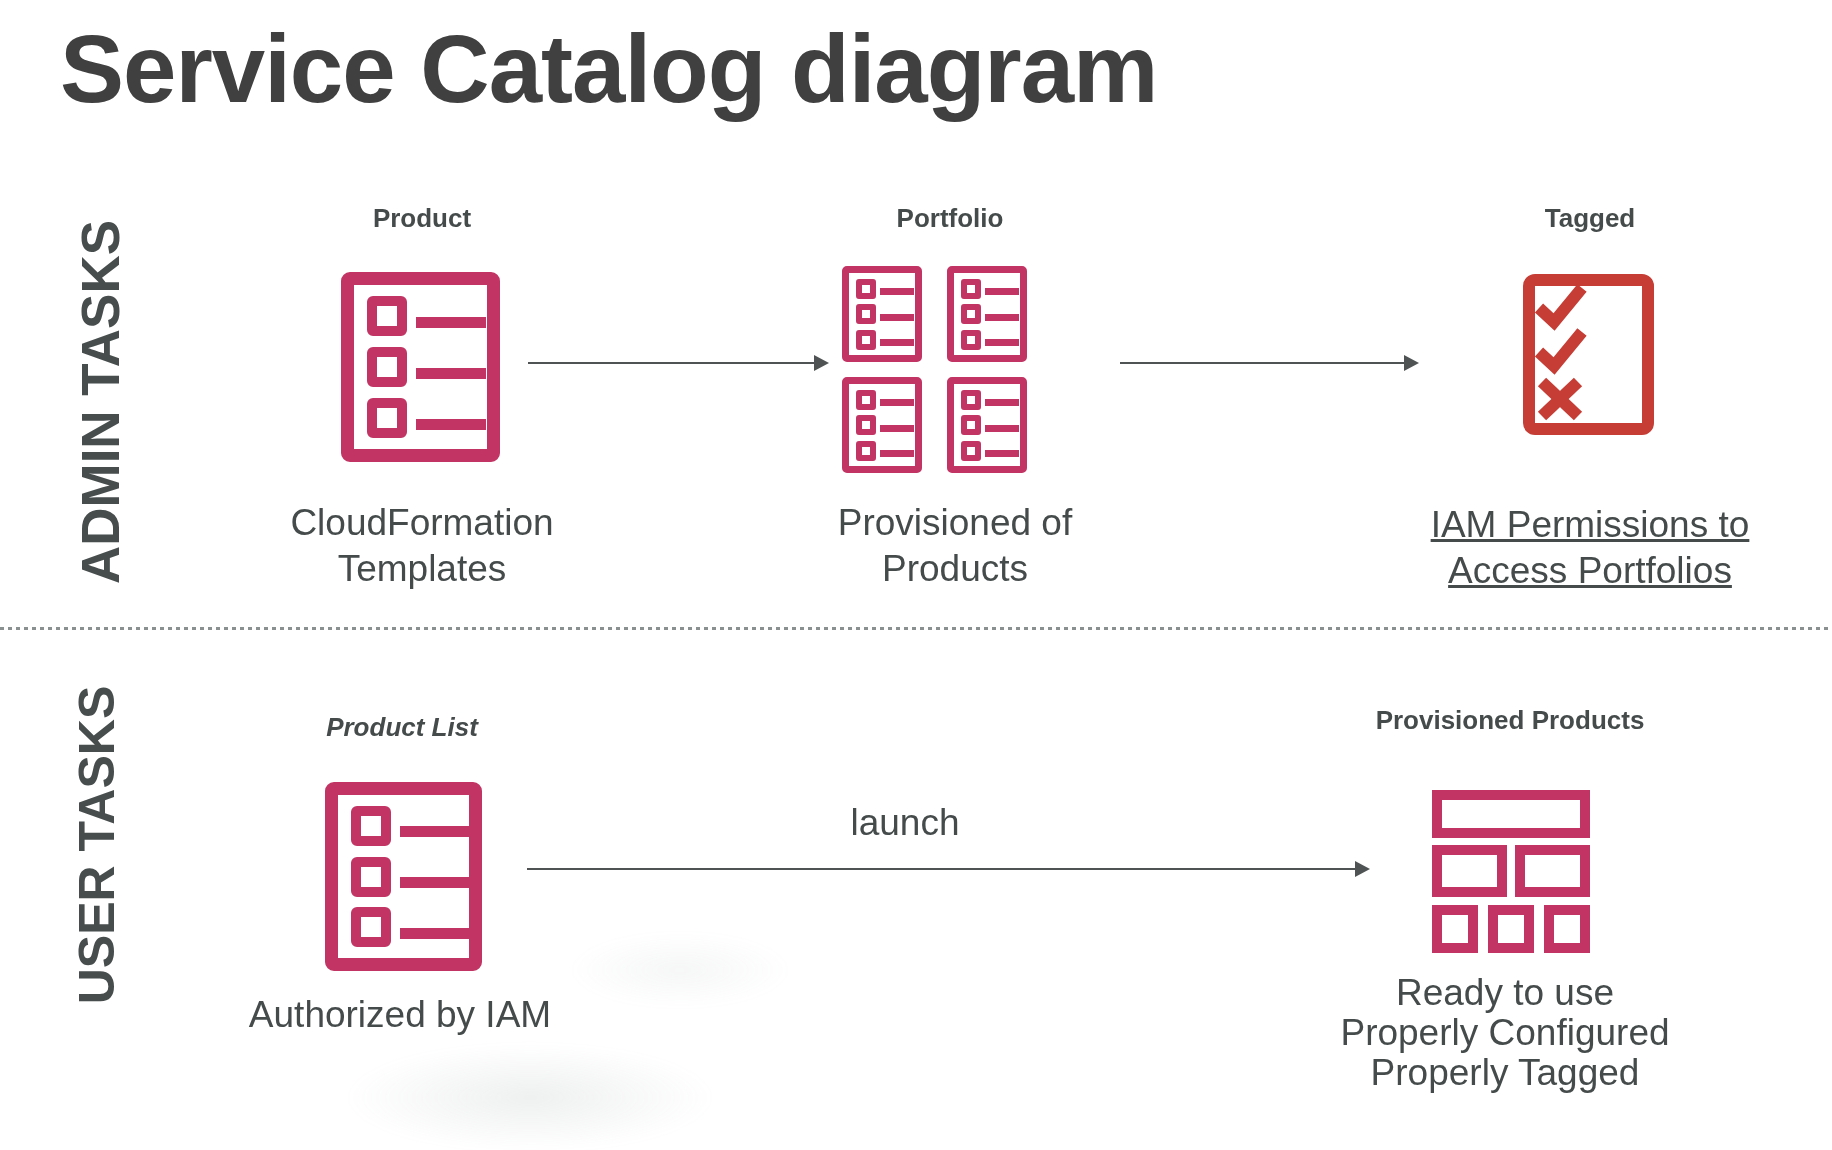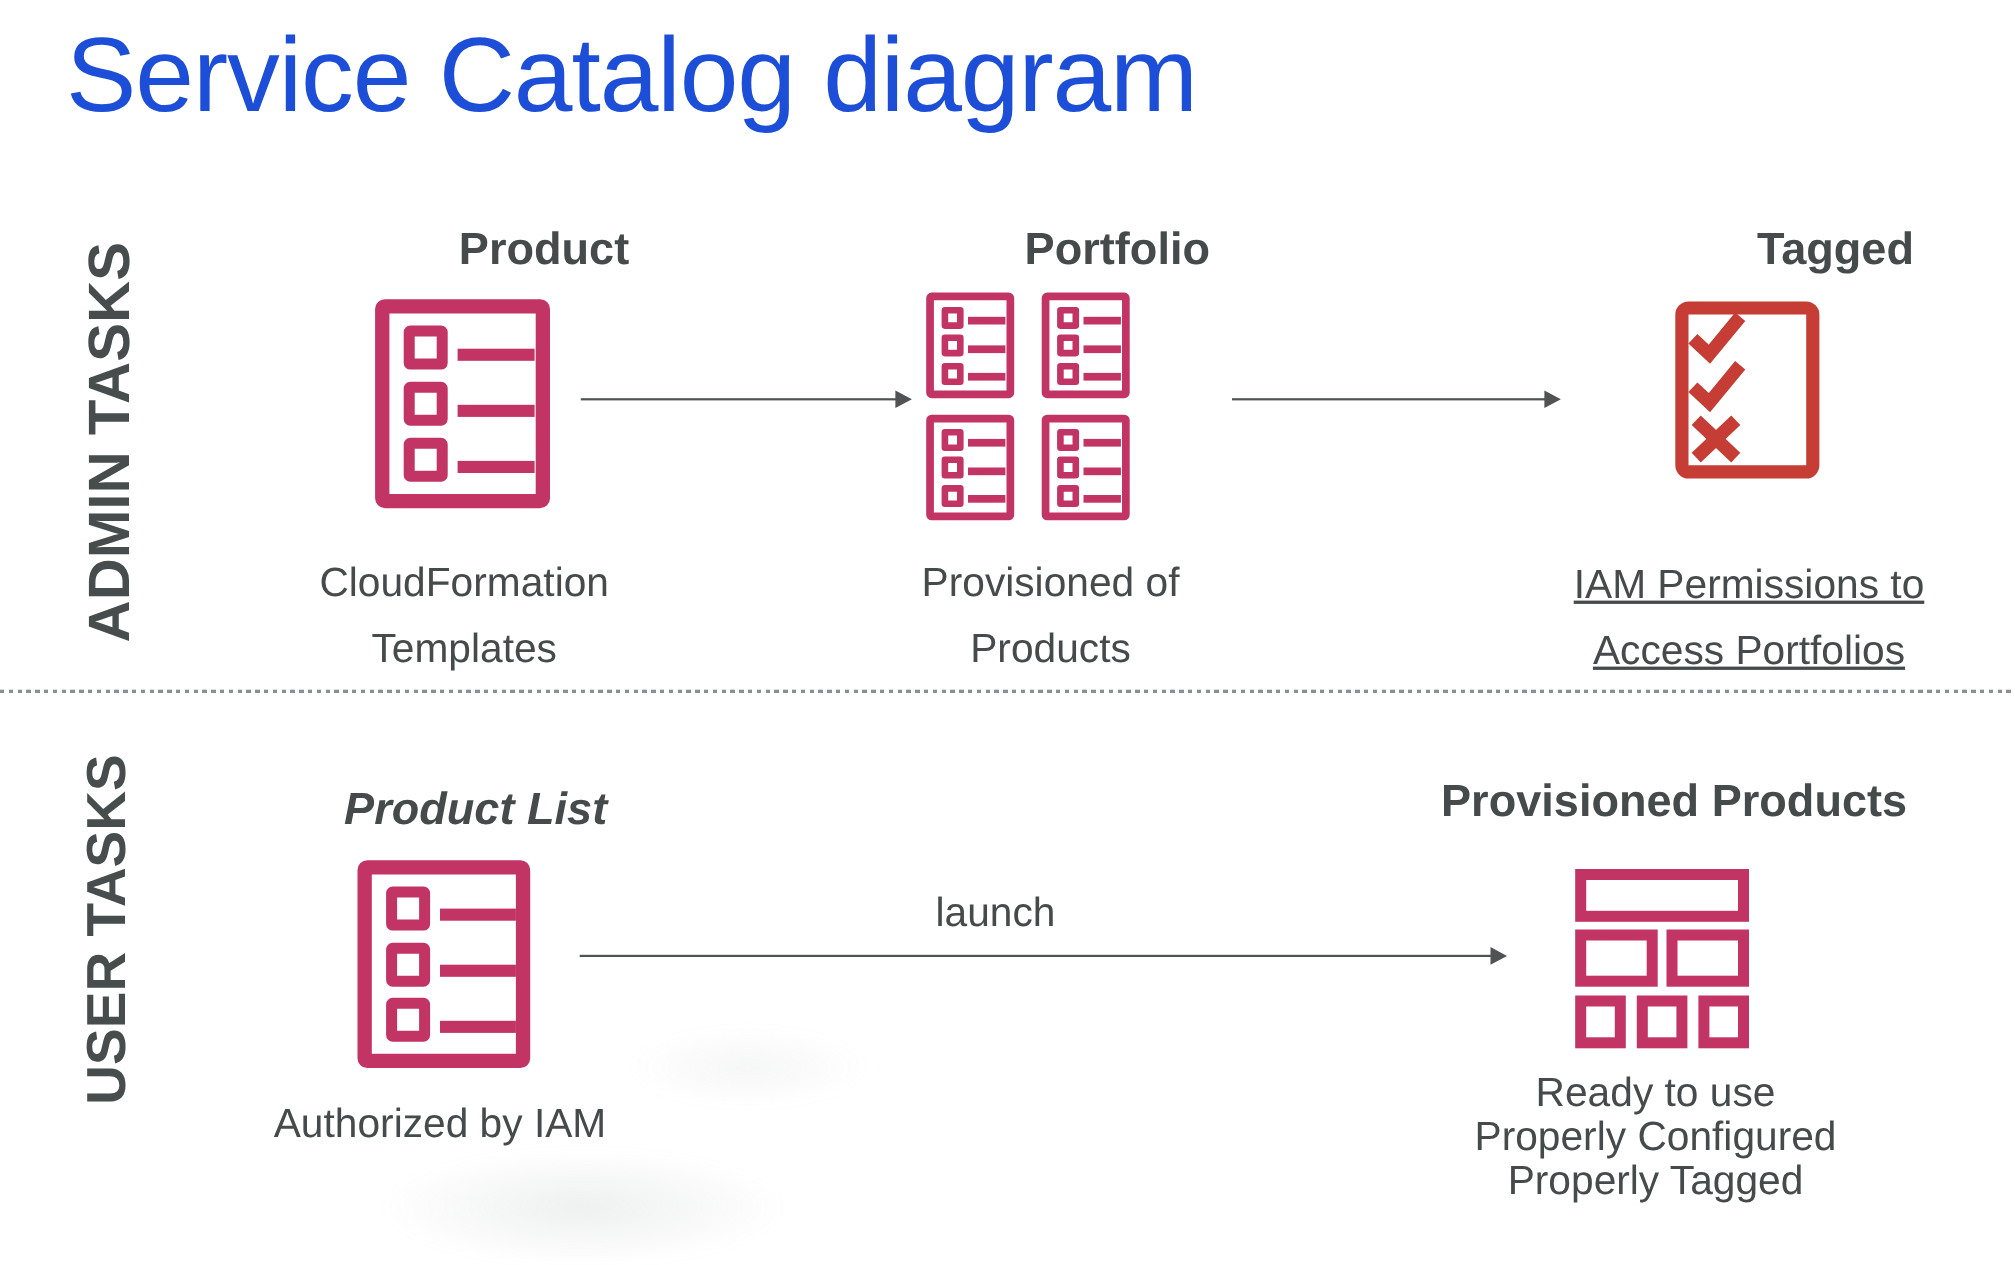--- a/index.html
+++ b/index.html
@@ -9,33 +9,33 @@
     --arrow:#4f5353;
     --divider:#8a8f8f;
   }
   html,body{margin:0;padding:0;}
   body{
     width:1832px;height:1150px;background:#ffffff;position:relative;overflow:hidden;
     font-family:"Liberation Sans", sans-serif;color:var(--charcoal);
   }
   .title{
     position:absolute;left:60px;top:14px;margin:0;
-    font-size:96px;font-weight:400;letter-spacing:-1px;color:#1d4ed8;white-space:nowrap;
+    font-size:96px;font-weight:700;letter-spacing:-1px;color:#404040;white-space:nowrap;
   }
   .vlabel{
     position:absolute;font-weight:bold;color:#474d4d;white-space:nowrap;
     transform:translate(-50%,-50%) rotate(-90deg);
   }
   .vlabel.admin{left:100px;top:402px;font-size:53px;}
   .vlabel.user{left:97px;top:845px;font-size:50px;}
   .heading{
-    position:absolute;font-size:41px;font-weight:bold;text-align:right;white-space:nowrap;
+    position:absolute;font-size:26px;font-weight:bold;text-align:center;white-space:nowrap;
   }
   .caption{
-    position:absolute;font-size:37px;text-align:center;line-height:60px;
+    position:absolute;font-size:37px;text-align:center;line-height:46px;
   }
   .pre{white-space:pre-line;}
   
   .list-icon{
     position:absolute;box-sizing:border-box;border:13px solid var(--pink);border-radius:9px;
     display:flex;flex-direction:column;justify-content:space-evenly;padding-left:13px;
   }
   .list-row{display:flex;align-items:center;}
   .list-sq{box-sizing:border-box;width:40px;height:40px;border:10px solid var(--pink);border-radius:6px;}
   .list-bar{width:70px;height:11px;background:var(--pink);margin-left:9px;transform:translateY(6px);}

